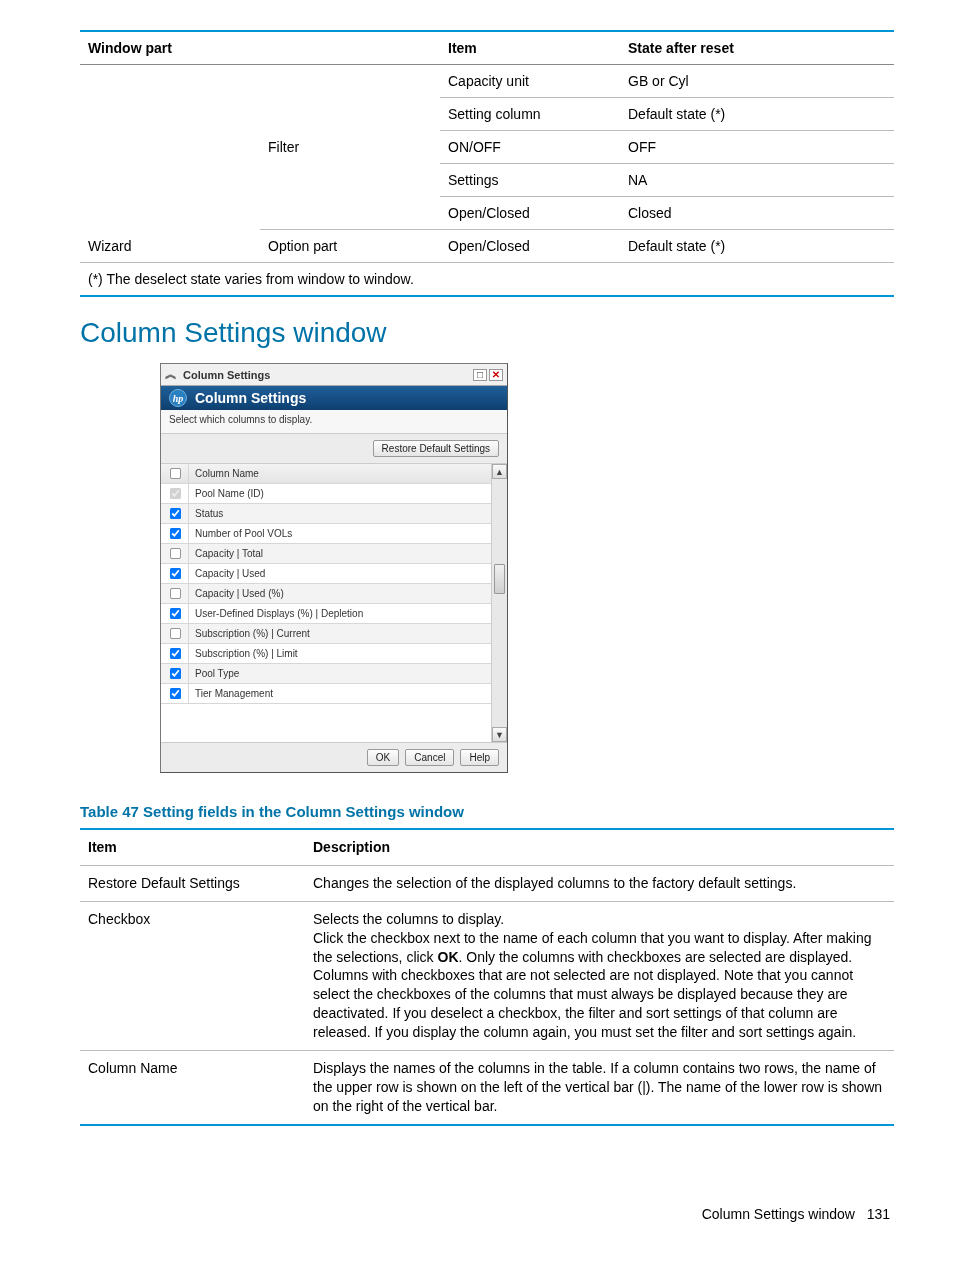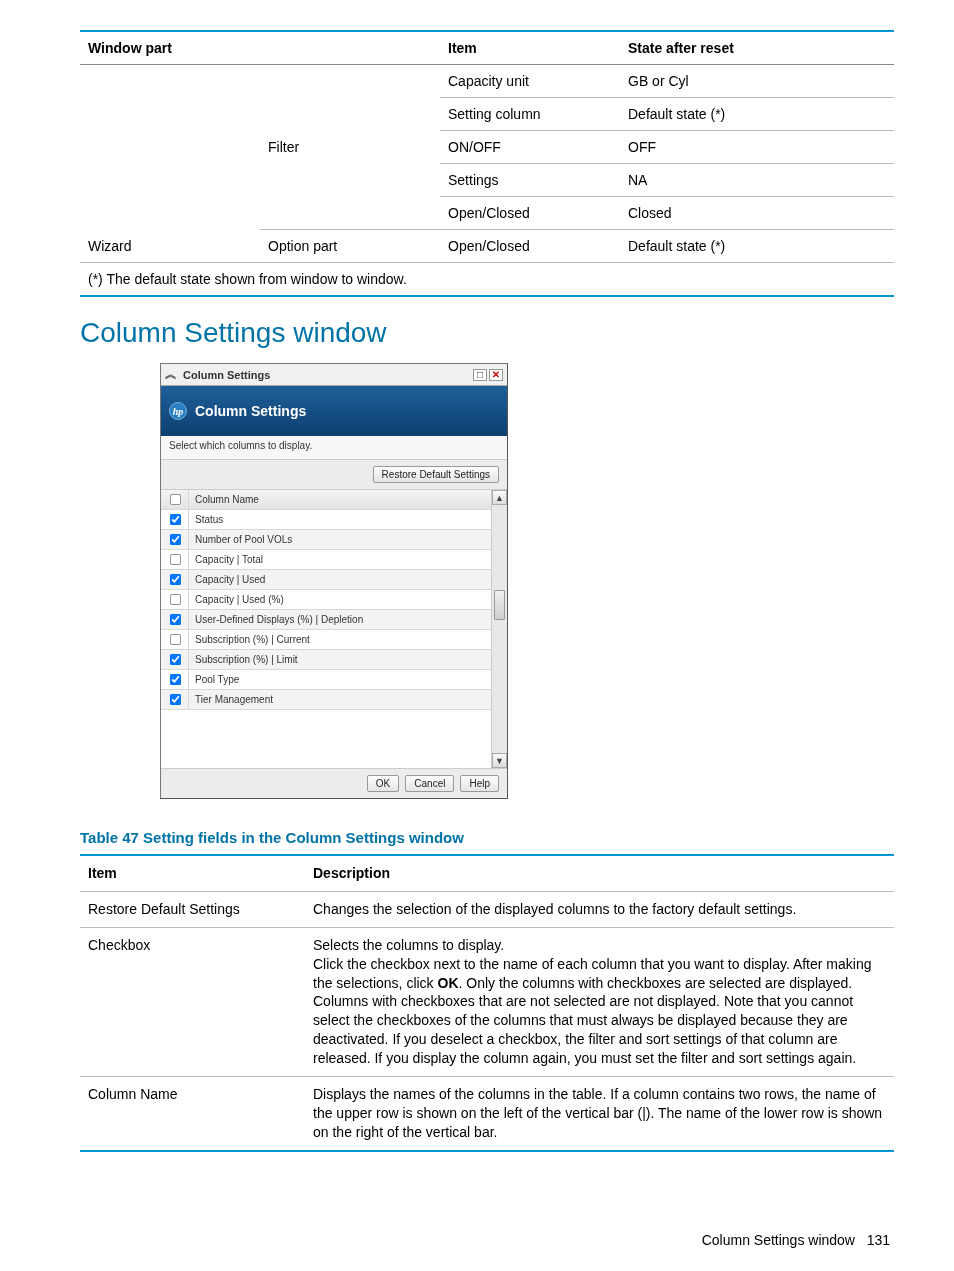--- a/index.html
+++ b/index.html
@@ -66,21 +66,21 @@
     font-weight: bold;
     color: #333;
   }
   .dlg-titlebar .chev { font-size: 12px; margin-right: 6px; color: #666; cursor: pointer; }
   .dlg-titlebar .spacer { flex: 1; }
   .dlg-titlebar .win-btn { width:14px; height:12px; display:inline-flex; align-items:center; justify-content:center; margin-left:2px; border:1px solid #999; font-size:10px; cursor:pointer; background:#fff;}
   .dlg-titlebar .win-close { color:#c00; font-weight:bold; }
   .dlg-header {
     background: linear-gradient(#1f5f99, #0d3f70);
     color: #fff;
-    padding: 16px 8px;
+    padding: 3px 8px;
     display: flex;
     align-items: center;
     font-weight: bold;
     font-size: 14px;
   }
   .hp-logo {
     width: 18px; height: 18px; border-radius: 50%;
     background: #2a7fc0;
     color: #fff;
     font-style: italic;
@@ -253,21 +253,21 @@
         <td>Open/Closed</td>
         <td>Closed</td>
       </tr>
       <tr>
         <td>Wizard</td>
         <td>Option part</td>
         <td>Open/Closed</td>
         <td>Default state (*)</td>
       </tr>
       <tr>
-        <td colspan="4" class="footnote-cell" style="border-bottom:none">(*) The default state shown from window to window.</td>
+        <td colspan="4" class="footnote-cell" style="border-bottom:none">(*) The deselect state varies from window to window.</td>
       </tr>
     </tbody>
   </table>
 
   <h2 class="section-title">Column Settings window</h2>
 
   <div class="dialog-wrap">
     <div class="dlg-titlebar">
       <span class="chev">︽</span>
       <span>Column Settings</span>
@@ -287,20 +287,26 @@
       <div class="dlg-rows">
         <div class="dlg-row-head">
           <div class="cbcell">
               <input type="checkbox" style="">
             </div>
           <div class="namecell">Column Name</div>
         </div>
         <div id="dlg-rows-body">
             <div class="dlg-row">
               <div class="cbcell">
+                <input type="checkbox" disabled="" checked="" style="">
+              </div>
+              <div class="namecell">Pool Name (ID)</div>
+            </div>
+            <div class="dlg-row">
+              <div class="cbcell">
                 <input type="checkbox" checked="" style="">
               </div>
               <div class="namecell">Status</div>
             </div>
             <div class="dlg-row">
               <div class="cbcell">
                 <input type="checkbox" checked="" style="">
               </div>
               <div class="namecell">Number of Pool VOLs</div>
             </div>

